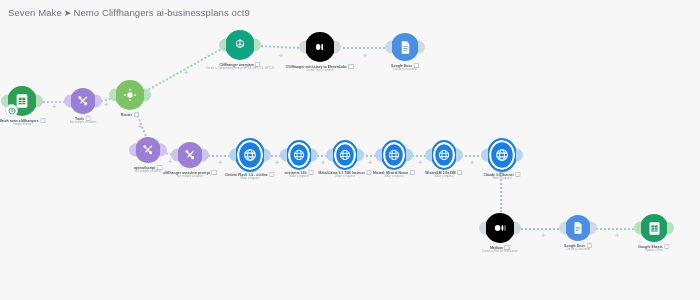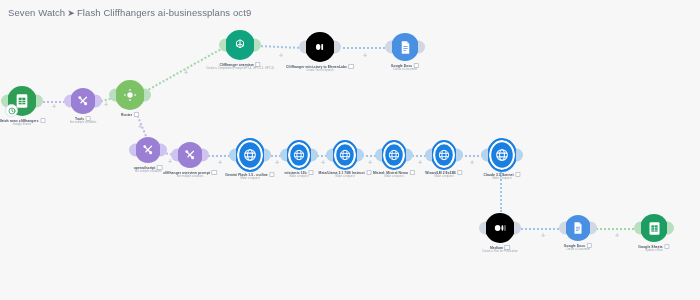--- a/index.html
+++ b/index.html
@@ -70,21 +70,21 @@
   }
 
   svg{display:block;}
 </style>
 </head>
 <body style="background: rgb(247, 247, 247);">
 
 <div id="canvas">
 
   <div class="title">
-    <span>Seven Watch</span><span class="arrow">➤</span><span>Flash Cliffhangers ai-businessplans oct9</span>
+    <span>Seven Make</span><span class="arrow">➤</span><span>Nemo Cliffhangers ai-businessplans oct9</span>
   </div>
 
   <div id="links-layer">
       <div class="link purple" style="left: 40px; top: 101px; width: 28px; transform: rotate(0deg);"></div>
       <div class="link green" style="left: 98px; top: 101px; width: 15.5242px; transform: rotate(-14.9314deg);"></div>
       <div class="link green" style="left: 146px; top: 90px; width: 88.193px; transform: rotate(-29.1808deg);"></div>
       <div class="link blue" style="left: 257px; top: 45px; width: 46.0435px; transform: rotate(2.48955deg);"></div>
       <div class="link blue" style="left: 338px; top: 47px; width: 51px; transform: rotate(0deg);"></div>
       <div class="link purple" style="left: 136px; top: 111px; width: 26px; transform: rotate(67.3801deg);"></div>
       <div class="link purple" style="left: 162px; top: 152px; width: 14.1421px; transform: rotate(8.1301deg);"></div>

